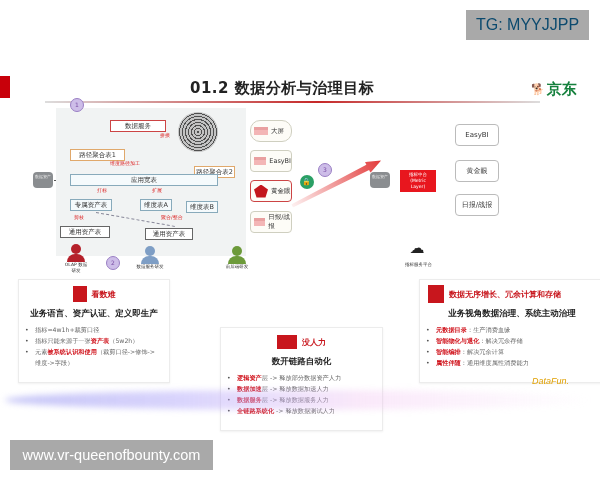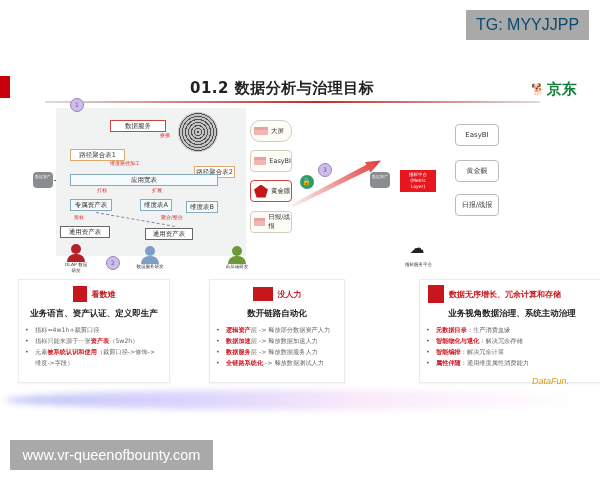--- a/index.html
+++ b/index.html
@@ -164,21 +164,21 @@
         <span class="dot">•</span>
         <span><span>指标只能来源于一张</span><span class="hl">资产表</span><span>（5w2h）</span></span>
       </li>
     <li>
         <span class="dot">•</span>
         <span><span>元素</span><span class="hl">被系统认识和使用</span><span>（裁剪口径-&gt;修饰-&gt;维度-&gt;字段）</span></span>
       </li>
   </ul>
 </div>
 
-<div class="card" style="left:209px;width:136px;">
+<div class="card" style="left:220px;width:163px;margin-top:48px;">
   <div class="card-head">
     <span class="card-icon" style="width:20px;height:14px;"></span>
     <span class="card-tag">没人力</span>
   </div>
   <div class="card-title">数开链路自动化</div>
   <ul>
     <li>
         <span class="dot">•</span>
         <span><span class="hl">逻辑资产</span><span>层 -&gt; 释放部分数据资产人力</span></span>
       </li>

